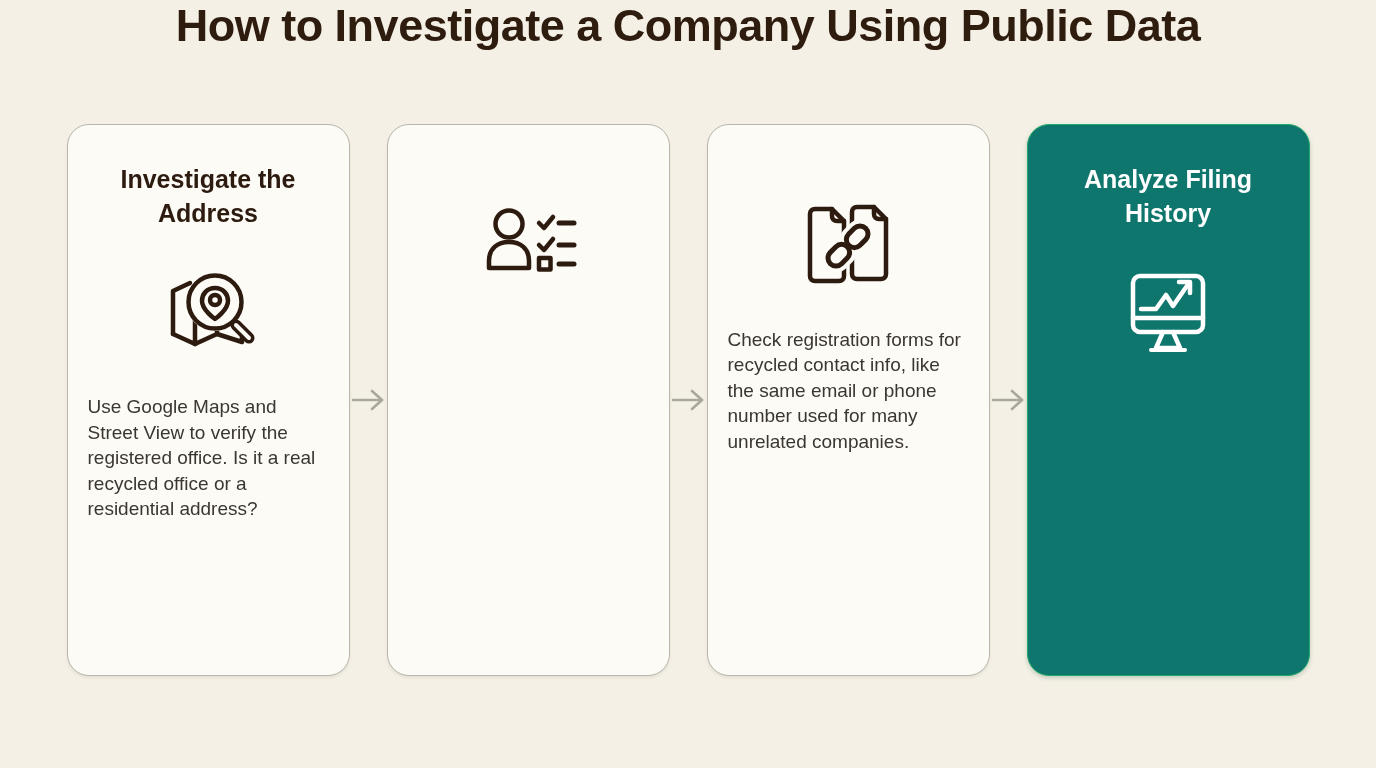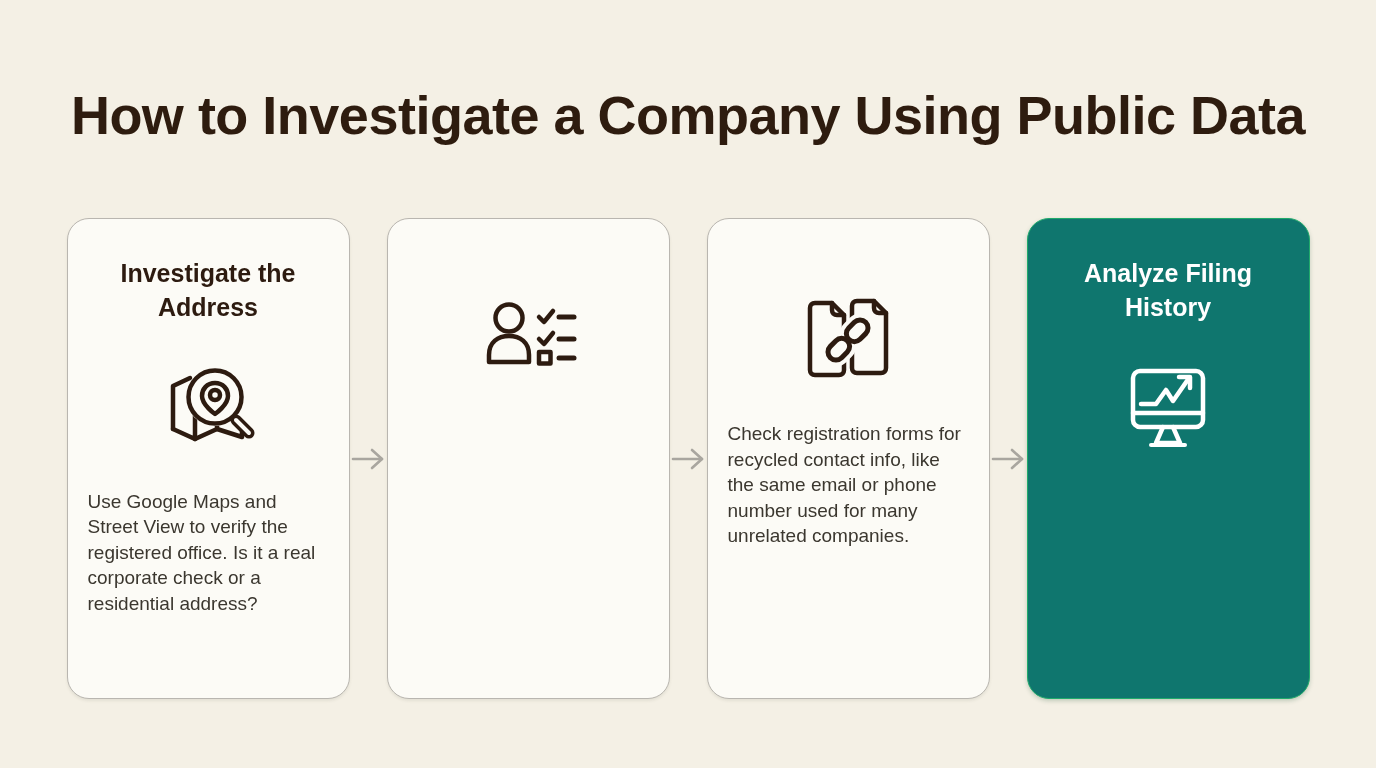--- a/index.html
+++ b/index.html
@@ -4,37 +4,36 @@
 <style>
   * { margin: 0; padding: 0; box-sizing: border-box; }
   html, body { width: 1376px; height: 768px; overflow: hidden; }
   body {
     background: #f4f0e5;
     font-family: "Liberation Sans", "DejaVu Sans", sans-serif;
     color: #2d1b10;
   }
   .page { width: 1376px; height: 768px; position: relative; }
   h1.title {
-    padding-top: 84px;
     text-align: center;
-    font-size: 54px;
+    font-size: 45px;
     line-height: 1.15;
     font-weight: 700;
     letter-spacing: -0.5px;
     color: #2e1c0f;
   }
   .steps-row {
     margin-top: 72px;
     display: flex;
     justify-content: center;
     align-items: stretch;
   }
   .card {
     width: 283px;
-    height: 481px;
+    height: 552px;
     background: #fcfbf6;
     border: 1px solid #b9b6b0;
     border-radius: 22px;
     padding: 38px 20px 0;
     display: flex;
     flex-direction: column;
     align-items: center;
     box-shadow: 0 2px 3px rgba(90,85,70,0.10);
   }
   .card h2 {
@@ -95,21 +94,21 @@
           <path d="M37,82 L59,72 L59,58"></path>
           <path d="M59,72 L84,80 L84,66"></path>
           <circle cx="57" cy="40" r="29" fill="#fcfbf6" stroke="none"></circle>
           <circle cx="57" cy="40" r="26.5"></circle>
           <path d="M57,26 C49,26 44,32 44,39 C44,48 57,57 57,57 C57,57 70,48 70,39 C70,32 65,26 57,26 Z"></path>
           <circle cx="57" cy="38" r="5"></circle>
           <line x1="78" y1="63" x2="91" y2="76" stroke-width="11"></line>
           <line x1="78" y1="63" x2="91" y2="76" stroke="#fcfbf6" stroke-width="4"></line>
         </svg>
       </div>
-      <p>Use Google Maps and Street View to verify the registered office. Is it a real corporate check or a residential address?</p>
+      <p>Use Google Maps and Street View to verify the registered office. Is it a real recycled office or a residential address?</p>
     </article>
 
     <div class="arrow">
       <svg width="34" height="24" viewBox="0 0 34 24" fill="none" stroke="#a9a69f" stroke-width="2.6" stroke-linecap="round" stroke-linejoin="round">
         <path d="M2,12 H31"></path>
           <path d="M21,3 L31,12 L21,21"></path>
       </svg>
     </div>
 
     <article class="card">

